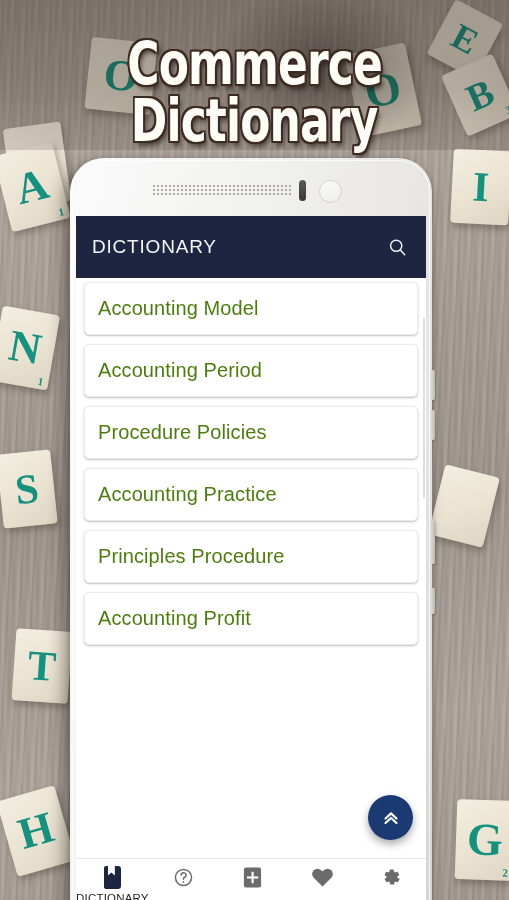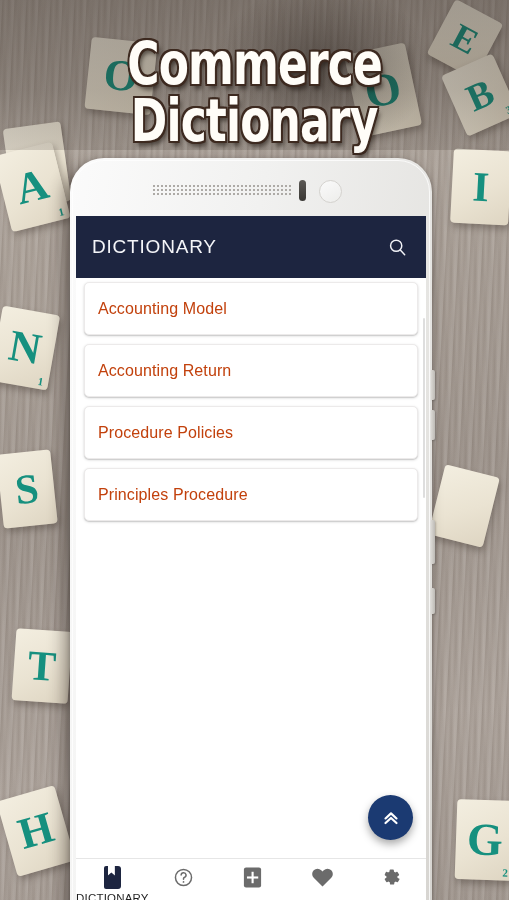--- a/index.html
+++ b/index.html
@@ -215,22 +215,22 @@
     background: #ffffff;
     border: 1px solid #eceaea;
     border-radius: 5px;
     box-shadow: 0 1px 3px rgba(0,0,0,0.16), 0 1px 1px rgba(0,0,0,0.10);
     display: flex;
     align-items: center;
     padding-left: 13px;
     cursor: pointer;
   }
   .card-label {
-    font-size: 16px;
-    color: #c2410c;
+    font-size: 20px;
+    color: #4d7c0f;
     letter-spacing: 0.1px;
     font-weight: 400;
   }
 
   
   #scroll-thumb {
     position: absolute;
     right: 1px; top: 40px;
     width: 2px; height: 180px;
     background: rgba(0,0,0,0.13);
@@ -385,27 +385,33 @@
           </svg>
         </div>
       </div>
 
       <div id="list-area">
         <div id="cards">
             <div class="card">
               <span class="card-label">Accounting Model</span>
             </div>
             <div class="card">
-              <span class="card-label">Accounting Return</span>
+              <span class="card-label">Accounting Period</span>
             </div>
             <div class="card">
               <span class="card-label">Procedure Policies</span>
             </div>
             <div class="card">
+              <span class="card-label">Accounting Practice</span>
+            </div>
+            <div class="card">
               <span class="card-label">Principles Procedure</span>
+            </div>
+            <div class="card">
+              <span class="card-label">Accounting Profit</span>
             </div>
           </div>
         <div id="scroll-thumb"></div>
         <div id="fab">
           <svg width="22" height="22" viewBox="0 0 24 24" fill="none" stroke="#ffffff" stroke-width="2.4" stroke-linecap="round" stroke-linejoin="round">
             <polyline points="6,12.5 12,7 18,12.5"></polyline>
             <polyline points="6,17.5 12,12 18,17.5"></polyline>
           </svg>
         </div>
       </div>

